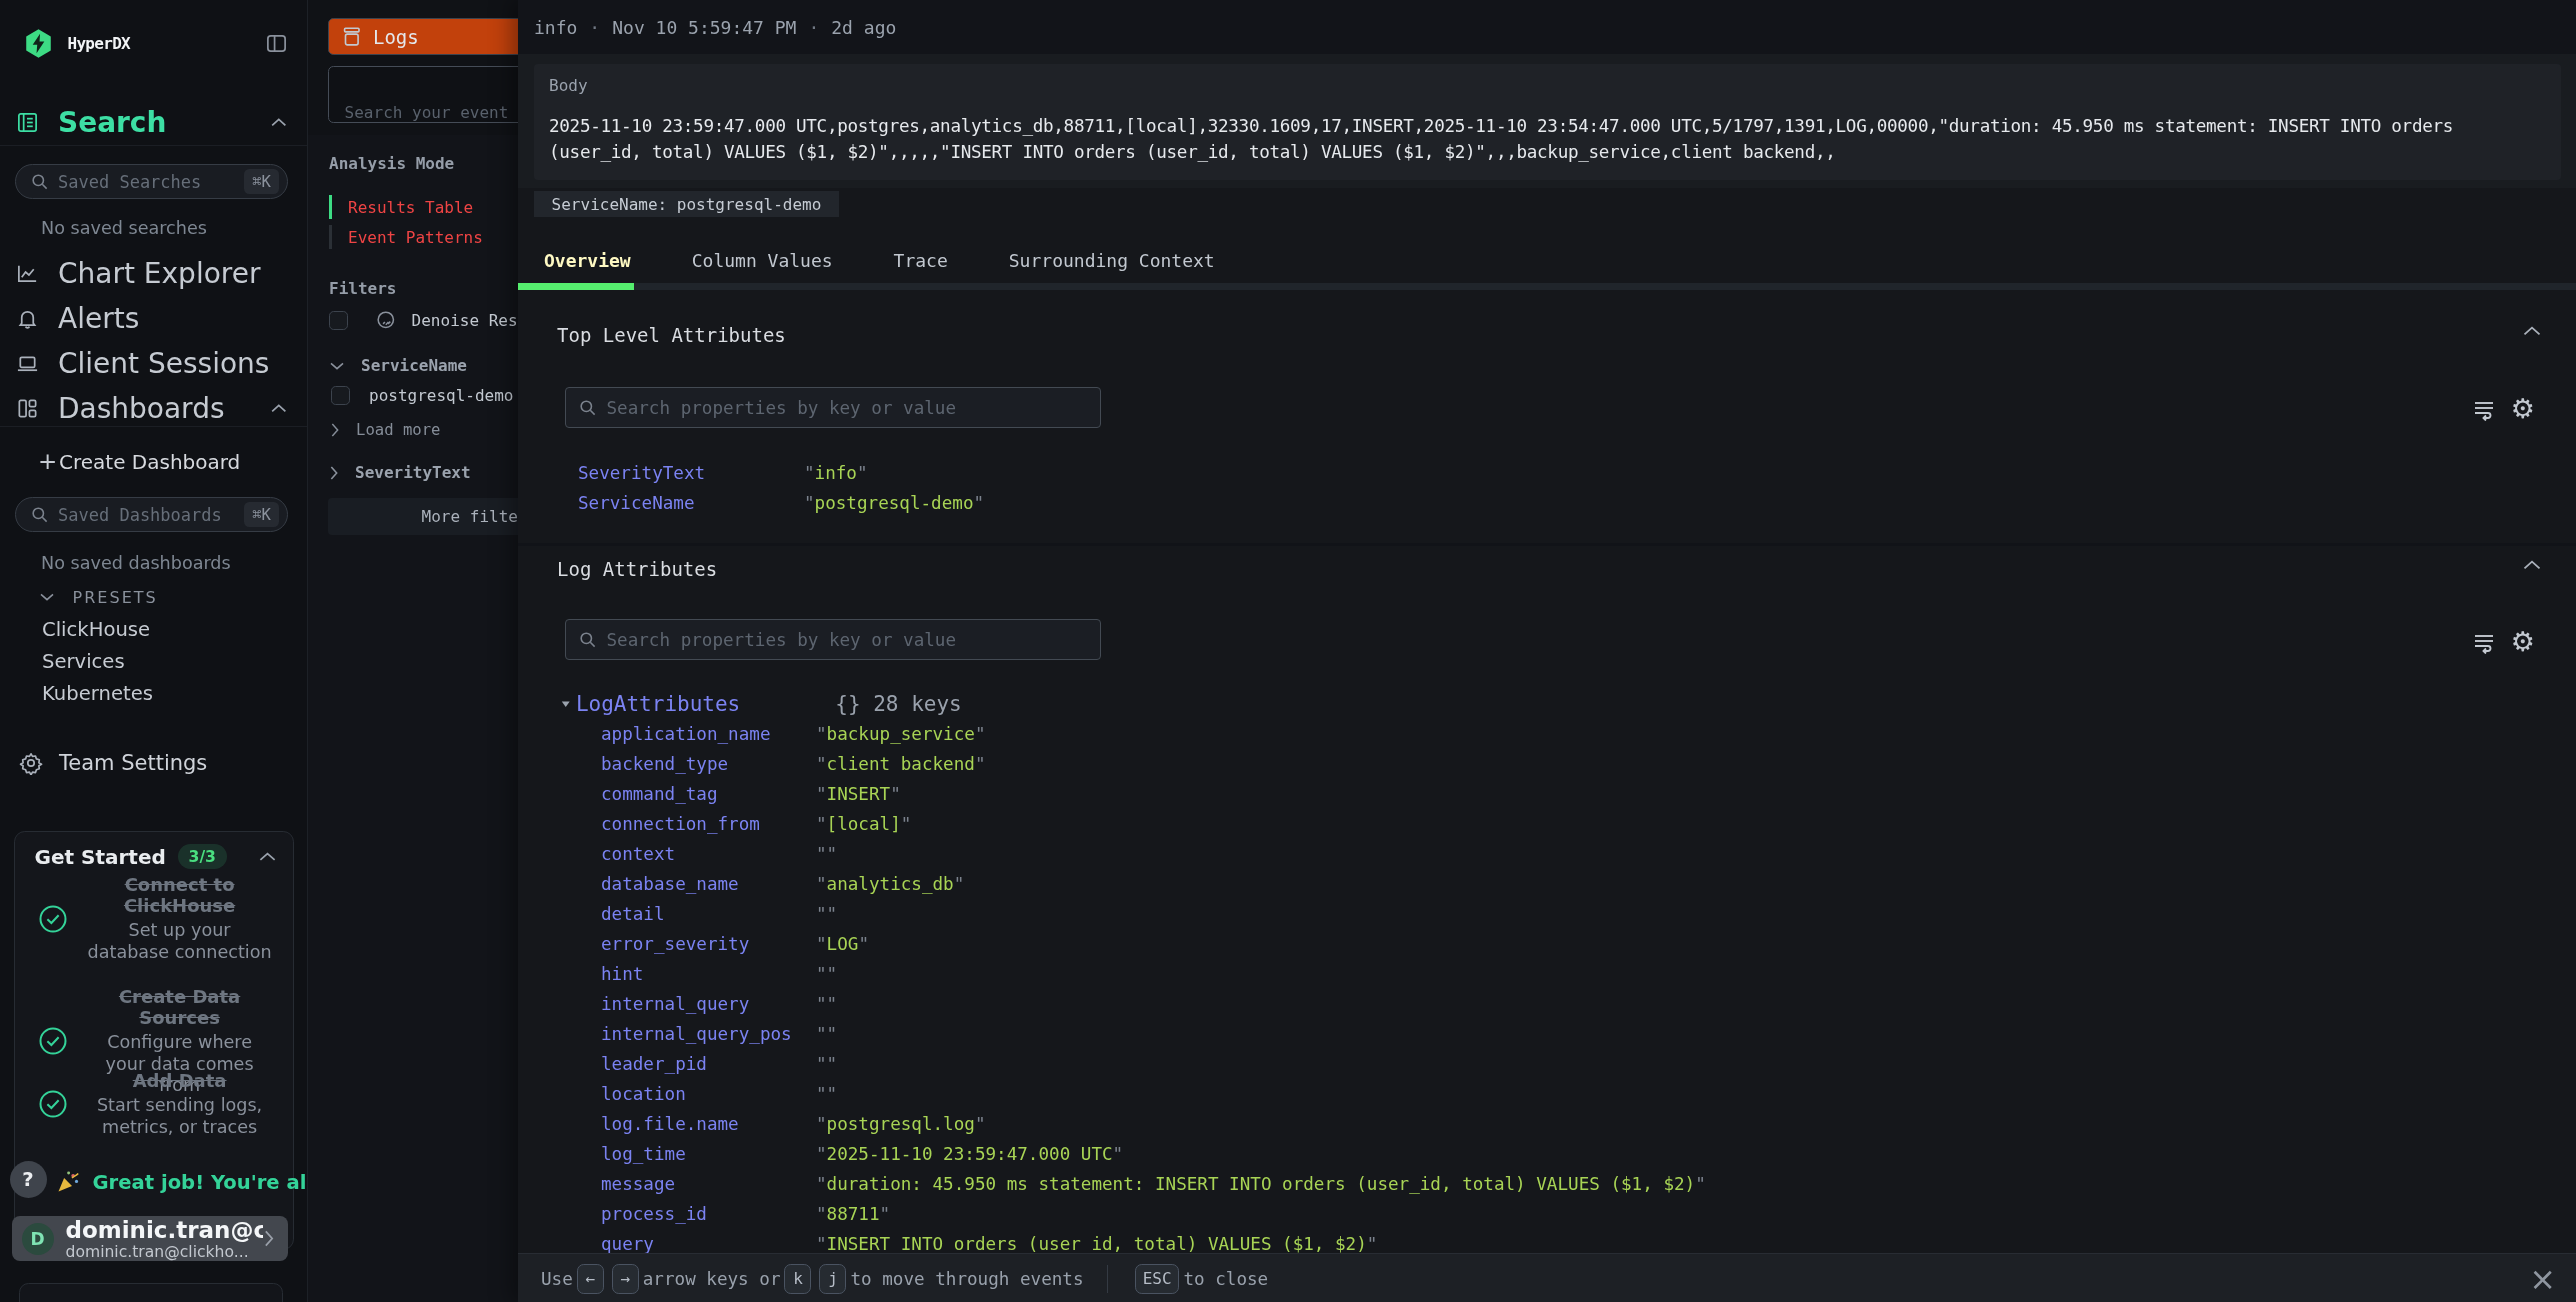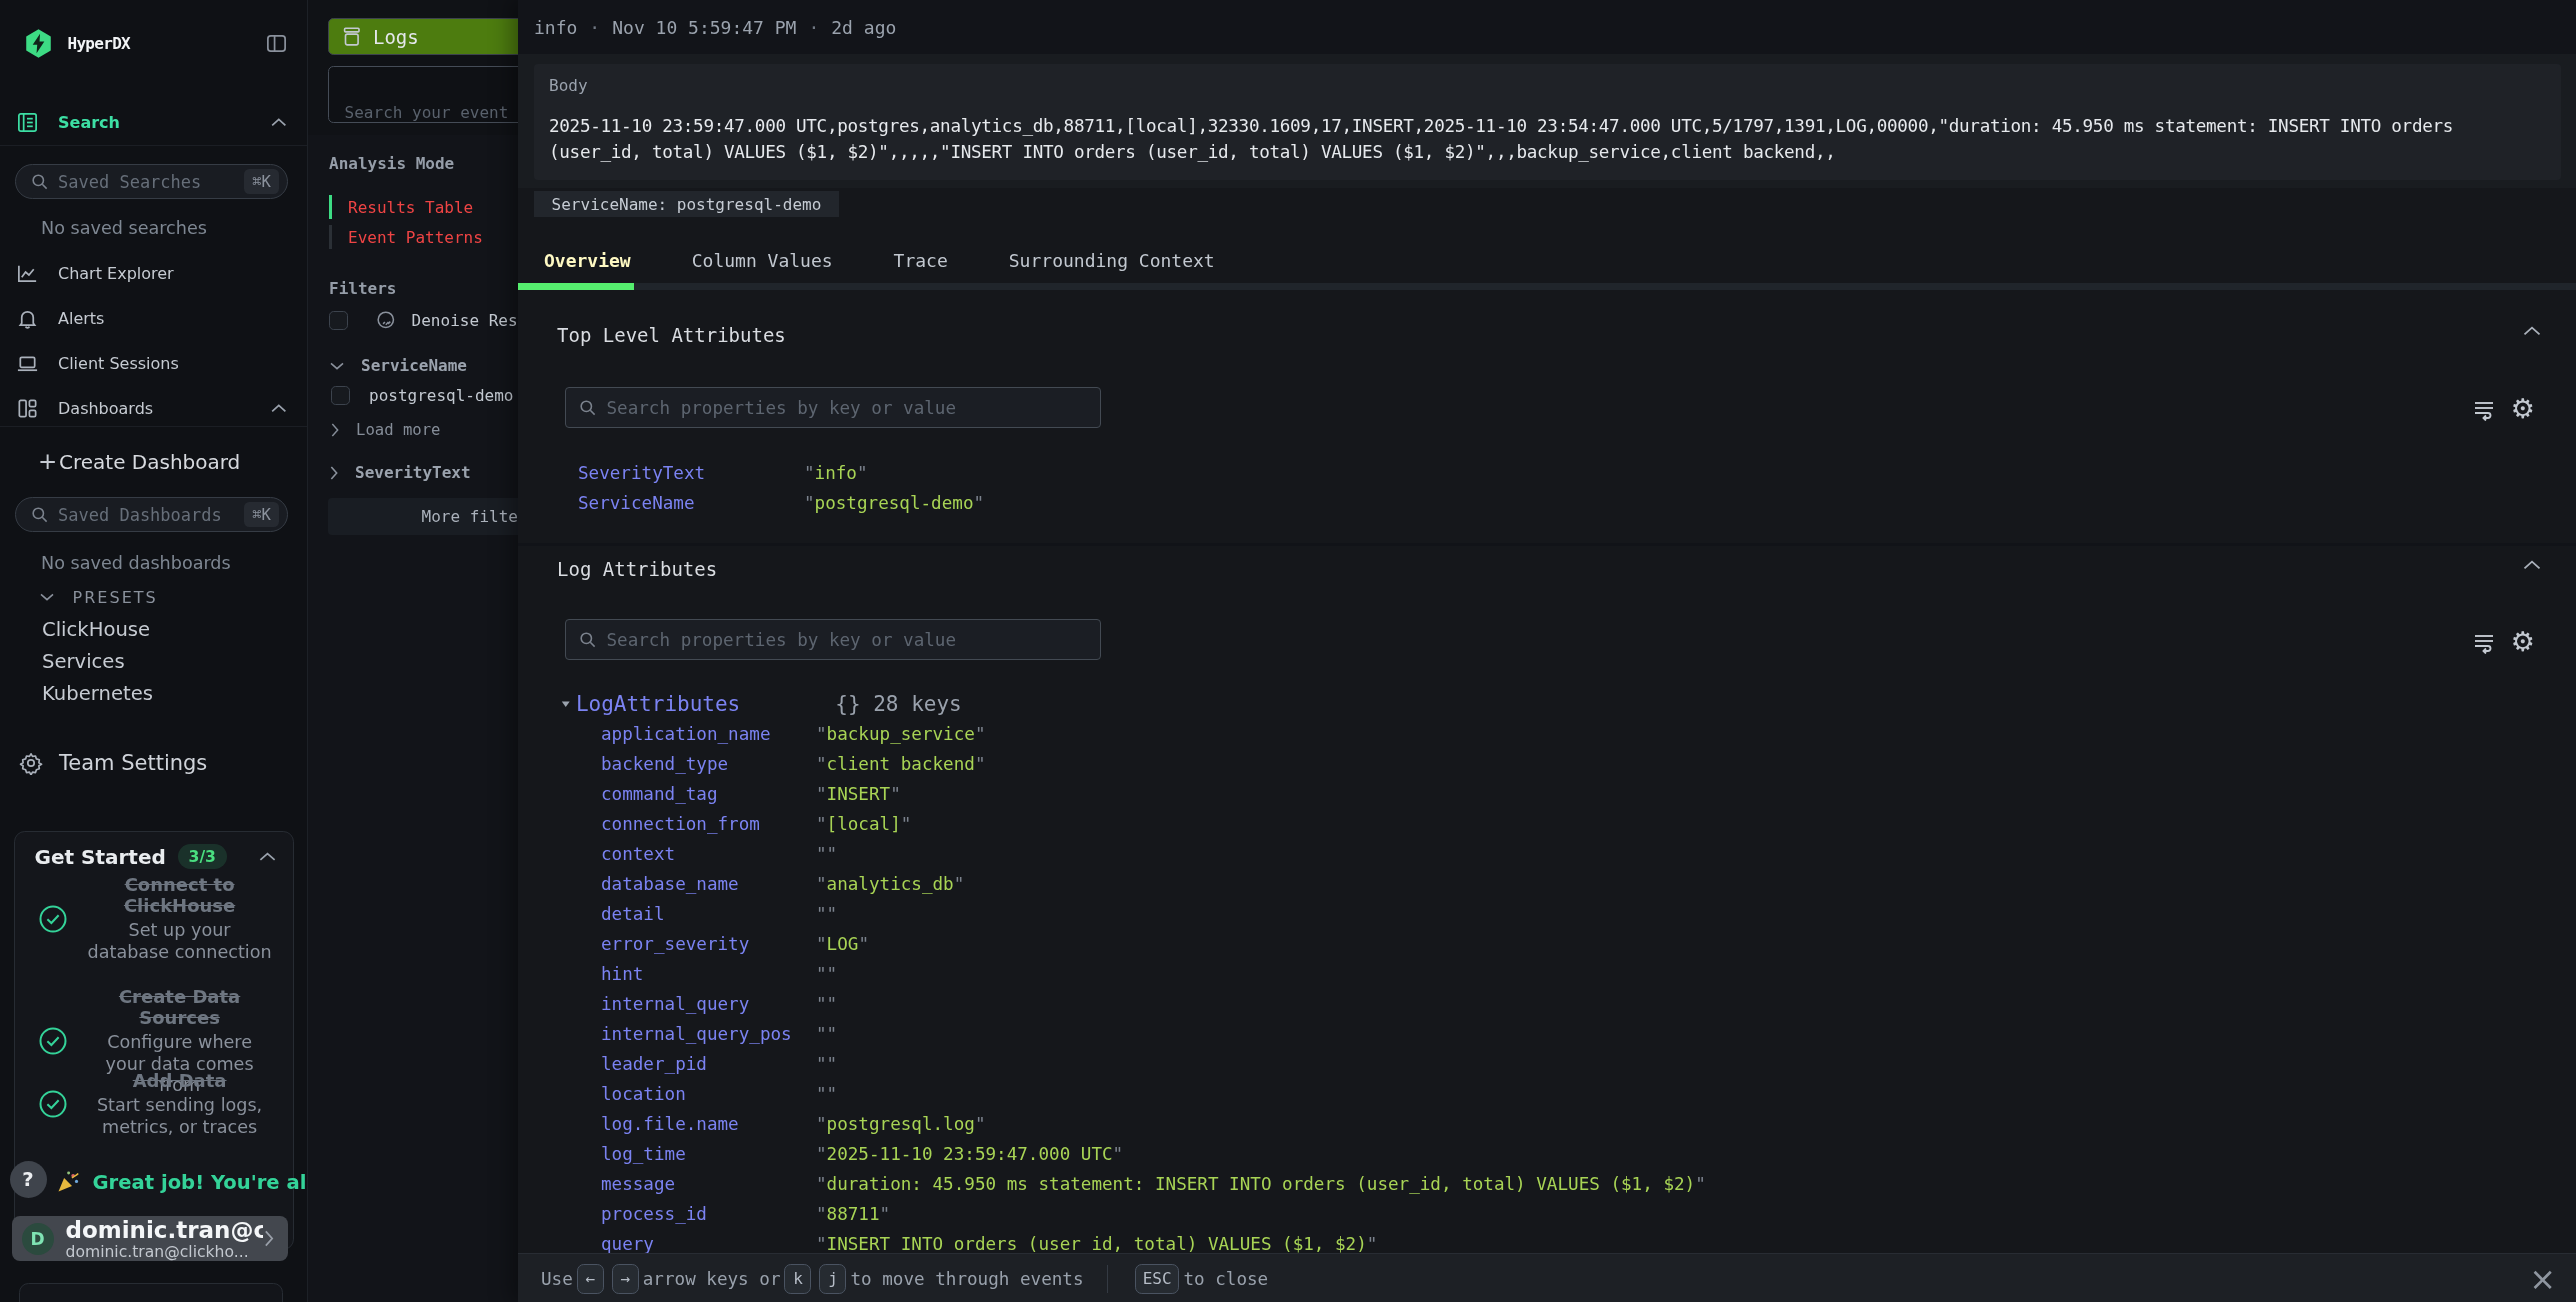--- a/index.html
+++ b/index.html
@@ -13,21 +13,21 @@
 
   
   .sidebar { position:absolute; left:0; top:0; width:308px; height:100%; background:#0f1115; border-right:1.4px solid #1d2127; }
   .logo-row { position:absolute; left:23px; top:26px; right:19px; height:35px; display:flex; align-items:center; }
   .logo-hex { width:31px; height:31px; }
   .brand { margin-left:13.5px; font-family:"DejaVu Sans Mono","Liberation Mono",monospace; font-weight:bold; font-size:16px; color:#f2f4f6; letter-spacing:-0.7px; }
   .panel-toggle { margin-left:auto; cursor:pointer; }
 
   .nav-row { position:absolute; left:0; right:0; height:30px; display:flex; align-items:center; padding:0 19px 0 16px; cursor:pointer; }
   .nav-row .nav-ic { width:23px; margin-right:19px; }
-  .nav-label { font-size:16px; color:#c6cbd2; }
+  .nav-label { font-size:28px; color:#c6cbd2; }
   .nav-label.active { color:#3ddfa4; font-weight:bold; }
   .nav-chevron { margin-left:auto; }
 
   .side-divider { position:absolute; left:0; right:0; height:1.4px; background:#1b1e24; }
 
   .pill-input { position:absolute; left:15px; right:19px; height:35px; border:1.4px solid #363c45; background:#191c22; border-radius:17.6px; display:flex; align-items:center; padding:0 8px 0 13.5px; cursor:text; }
   .pill-input input { flex:1; background:transparent; border:none; outline:none; font-family:"DejaVu Sans Mono","Liberation Mono",monospace; font-size:17px; color:#aab1bb; margin-left:9.5px; min-width:0; }
   .pill-input input::placeholder { color:#666e79; }
   .kbd-badge { background:#262a31; border-radius:5.4px; padding:3.4px 8px; font-size:15.6px; color:#8b929d; font-family:"DejaVu Sans Mono","Liberation Mono",monospace; white-space:nowrap; }
 
@@ -63,21 +63,21 @@
   .avatar { width:32px; height:32px; border-radius:50%; background:#2b4a3e; color:#7fe3b3; font-size:17px; font-weight:bold; display:flex; align-items:center; justify-content:center; flex:0 0 32px; }
   .profile-texts { margin-left:12px; overflow:hidden; }
   .profile-name { font-size:23px; font-weight:bold; color:#f4f6f8; white-space:nowrap; }
   .profile-email { font-size:15.6px; color:#c3c8cf; white-space:nowrap; }
   .profile-chevron { margin-left:auto; }
   .bottom-card { position:absolute; left:19px; right:24px; top:1283px; height:41px; border:1.4px solid #272c33; border-radius:9.5px; background:#13151a; }
 
   
   .filters { position:absolute; left:308px; top:0; width:210px; height:100%; background:#101216; overflow:hidden; font-family:"DejaVu Sans Mono","Liberation Mono",monospace; }
   .filters-lower { position:absolute; left:0; right:-176px; top:135px; bottom:0; background:#121419; }
-  .logs-btn { position:absolute; left:19.6px; top:18px; width:352px; height:37px; border:1.4px solid #3d434d; background:#4d7c0f; border-radius:5.4px; display:flex; align-items:center; padding-left:12px; cursor:pointer; }
+  .logs-btn { position:absolute; left:19.6px; top:18px; width:352px; height:37px; border:1.4px solid #3d434d; background:#c2410c; border-radius:5.4px; display:flex; align-items:center; padding-left:12px; cursor:pointer; }
   .logs-btn .lab { margin-left:10.8px; font-size:19px; color:#e4e7eb; }
   .event-search { position:absolute; left:19.6px; top:66px; width:352px; height:57px; border:1.4px solid #454c57; background:#0f1115; border-radius:5.4px; padding:0 16px; display:flex; align-items:flex-end; cursor:text; }
   .event-search input { width:100%; background:transparent; border:none; outline:none; font-family:inherit; font-size:16px; color:#c3c9d1; }
   .event-search input::placeholder { color:#59616c; }
   .f-label { position:absolute; left:21px; font-size:16px; font-weight:bold; color:#959da8; }
   .mode-list { position:absolute; left:21px; top:192px; width:338px; }
   .mode-item { position:relative; height:30px; display:flex; align-items:center; padding-left:19px; font-size:16px; color:#ef4444; cursor:pointer; }
   .mode-item::before { content:""; position:absolute; left:0; top:2.7px; bottom:2.7px; width:3.4px; background:#2b3036; }
   .mode-item.active::before { background:#3ddc84; }
   .checkbox { width:19px; height:19px; border:1.4px solid #3c434d; background:#171a1f; border-radius:4.7px; flex:0 0 19px; cursor:pointer; }

